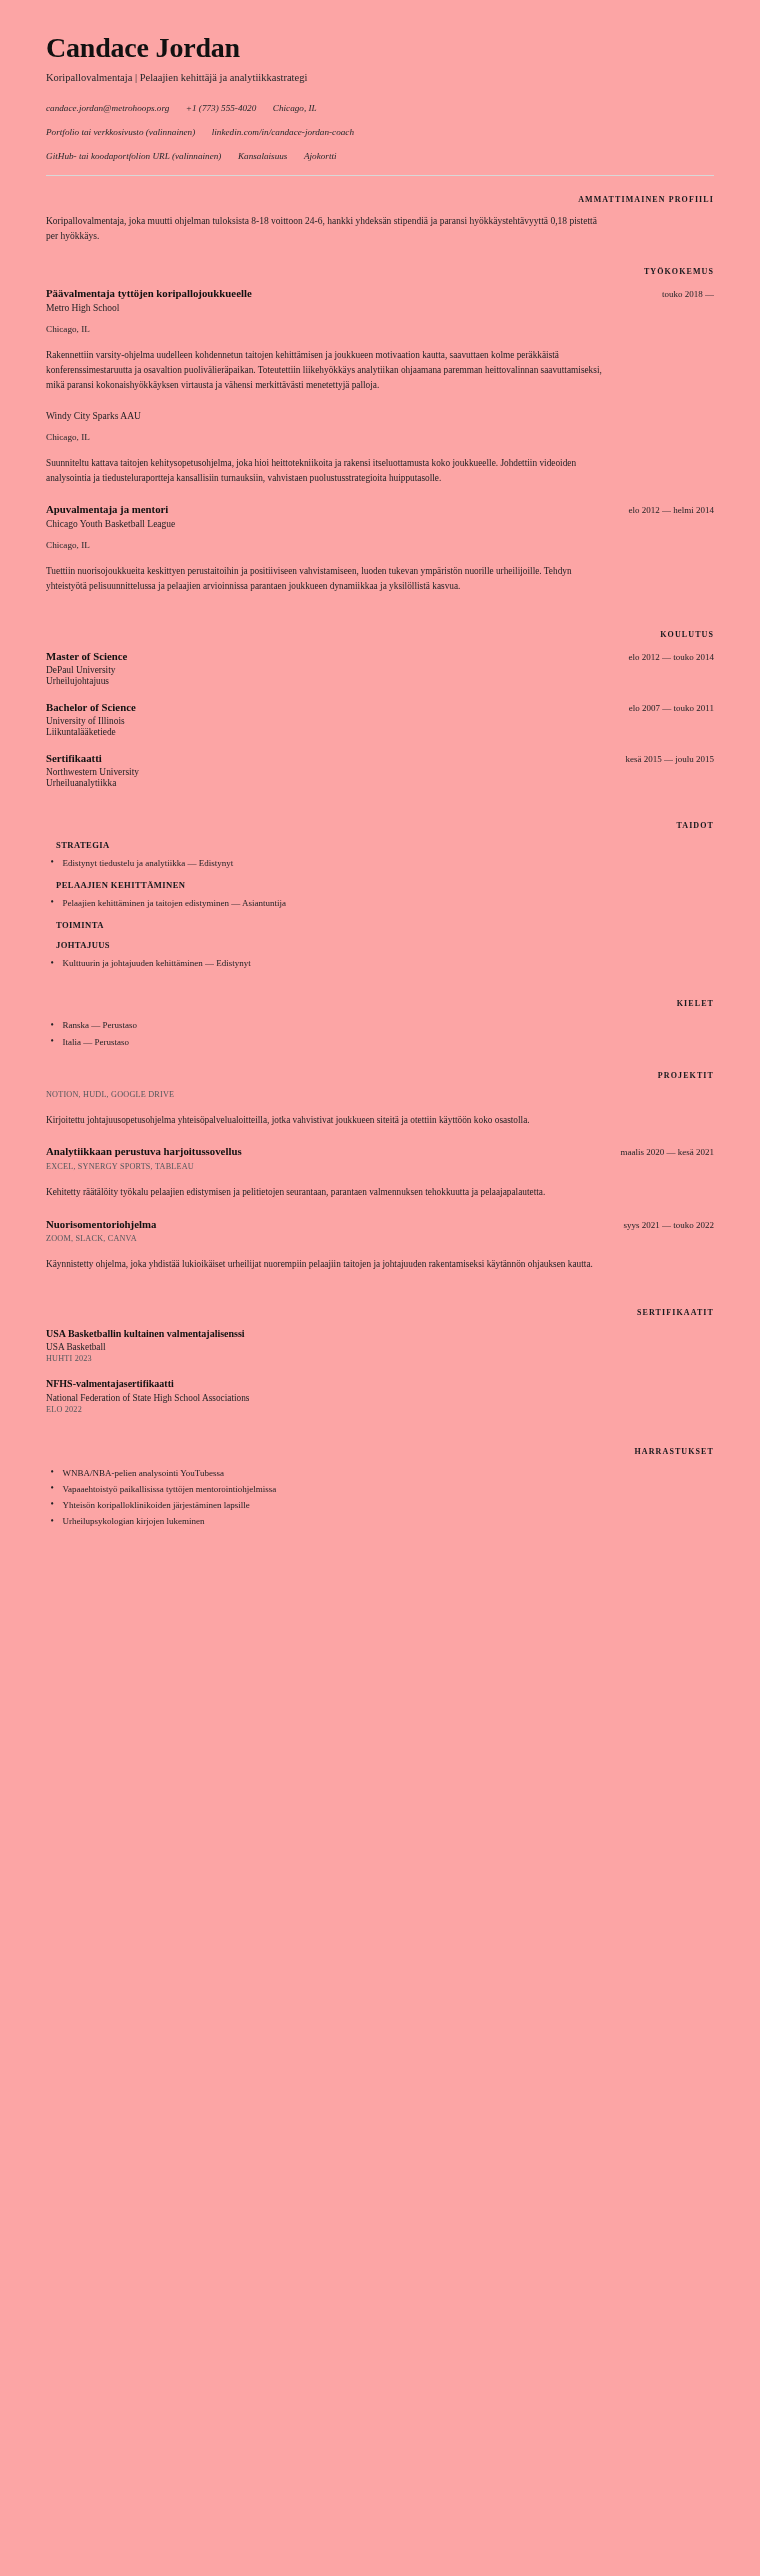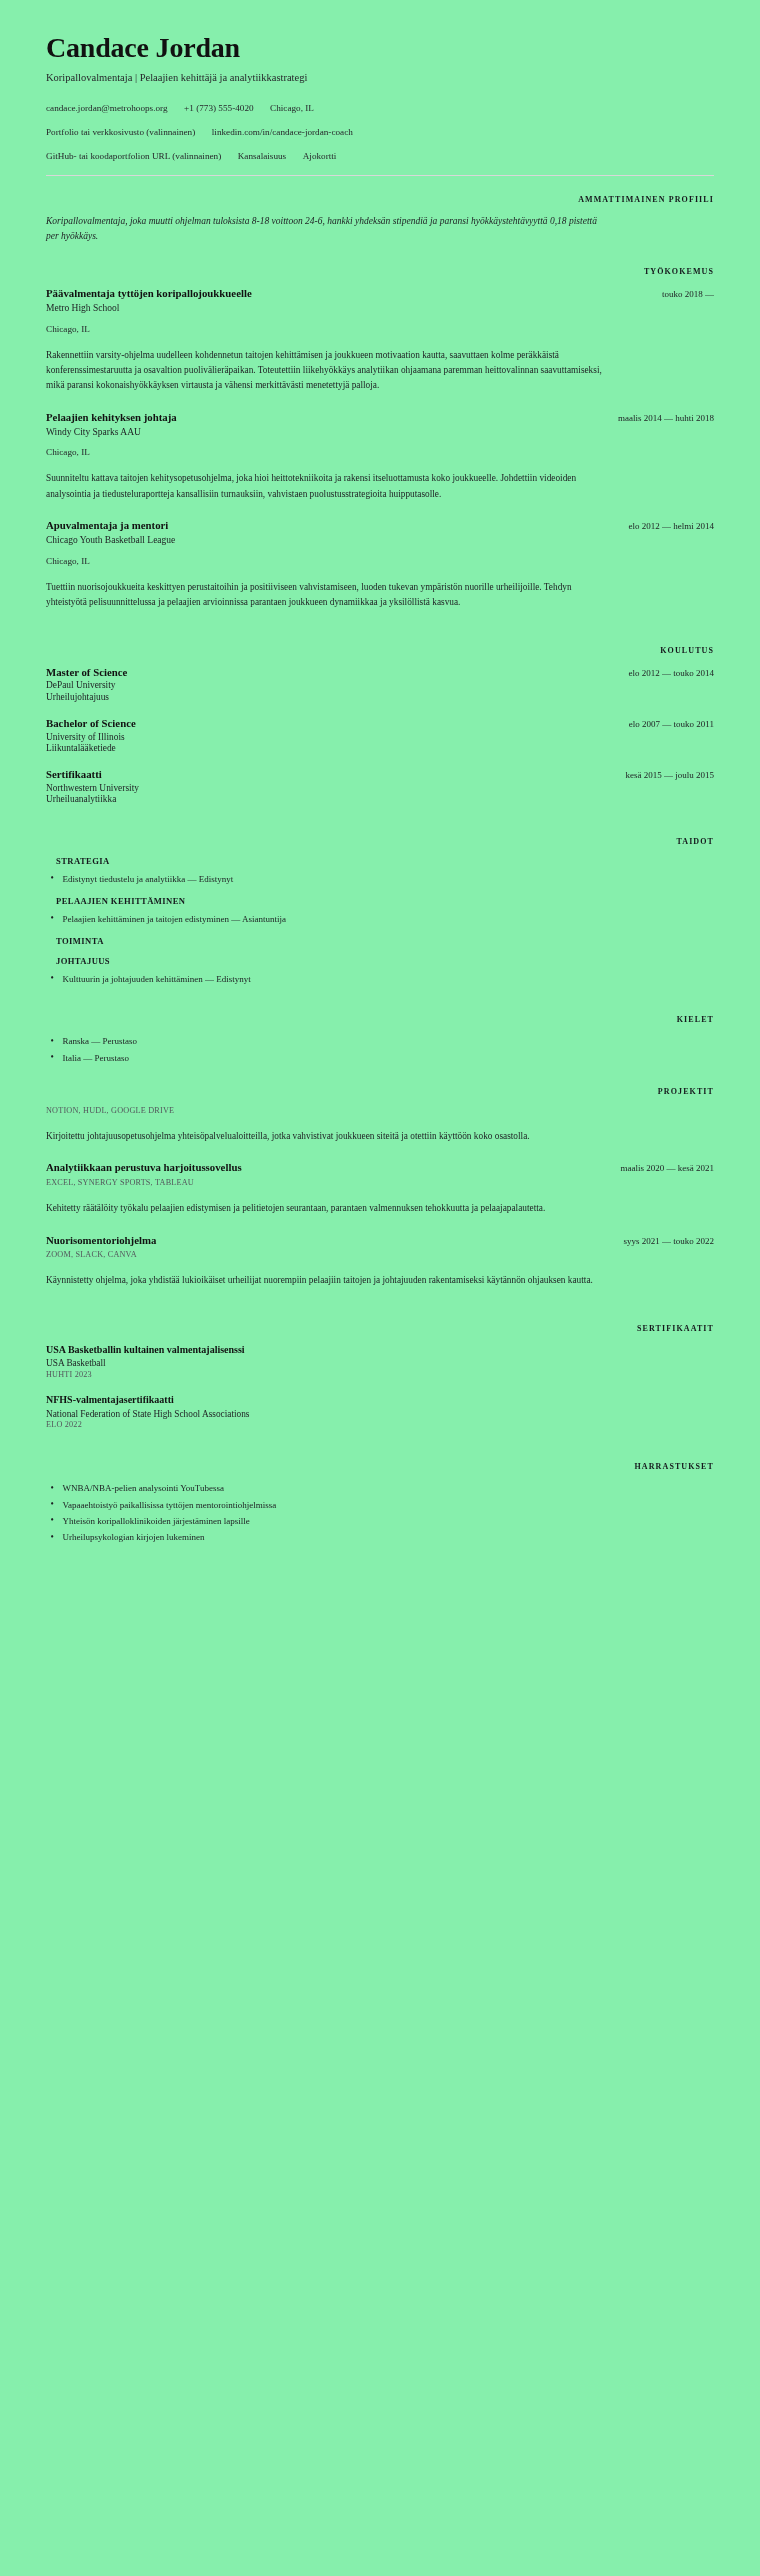--- a/index.html
+++ b/index.html
@@ -10,21 +10,21 @@
   body {
     width: 760px;
     font-family: "Liberation Serif", "DejaVu Serif", serif;
     color: #1a1a1a;
     -webkit-font-smoothing: antialiased;
   }
   .page {
     width: 760px;
     min-height: 2576px;
     padding: 33px 46px 25px 46px;
-    background: #86efac;
+    background: #fca5a5;
   }
 
   
   .resume-name {
     font-size: 28px;
     font-weight: bold;
     letter-spacing: -0.2px;
     line-height: 1.08;
     margin: 0 0 8.2px 0;
     color: #111;
@@ -35,21 +35,21 @@
     color: #26282b;
     margin: 0 0 16.5px 0;
   }
   .contact-row {
     font-size: 9.2px;
     color: #26282b;
     line-height: 1.45;
     margin-bottom: 10.8px;
     display: block;
   }
-  .contact-row .citem { display: inline; }
+  .contact-row .citem { display: inline; font-style: italic; }
   .contact-row .gap { display: inline-block; width: 16.5px; }
 
   .divider {
     border: 0;
     border-top: 0.6px solid #d8d8d8;
     margin: 10px 0 19px 0;
   }
 
   
   .section { margin-bottom: 2.5px; }
@@ -63,21 +63,20 @@
     text-align: right;
   }
   .section-gap { height: 19px; }
 
   .profile-text {
     font-size: 9.5px;
     line-height: 1.62;
     color: #1d1f22;
     margin: 0 0 3.8px 0;
     max-width: 558px;
-    font-style: italic;
   }
 
   
   .entry { margin-bottom: 16.5px; }
   .entry-head {
     display: flex;
     align-items: baseline;
     justify-content: space-between;
     gap: 4px;
   }
@@ -264,24 +263,20 @@
       <div class="entry-head">
         <h3 class="entry-title">Päävalmentaja tyttöjen koripallojoukkueelle</h3>
         <span class="entry-date">touko 2018 —</span>
       </div>
       <p class="entry-sub">Metro High School</p>
       <p class="entry-loc">Chicago, IL</p>
       <p class="entry-desc">Rakennettiin varsity-ohjelma uudelleen kohdennetun taitojen kehittämisen ja joukkueen motivaation kautta, saavuttaen kolme peräkkäistä konferenssimestaruutta ja osavaltion puolivälieräpaikan. Toteutettiin liikehyökkäys analytiikan ohjaamana paremman heittovalinnan saavuttamiseksi, mikä paransi kokonaishyökkäyksen virtausta ja vähensi merkittävästi menetettyjä palloja.</p>
     </div>
 
     <div class="entry">
-      <div class="entry-head">
-        <h3 class="entry-title">Pelaajien kehityksen johtaja</h3>
-        <span class="entry-date">maalis 2014 — huhti 2018</span>
-      </div>
       <p class="entry-sub">Windy City Sparks AAU</p>
       <p class="entry-loc">Chicago, IL</p>
       <p class="entry-desc">Suunniteltu kattava taitojen kehitysopetusohjelma, joka hioi heittotekniikoita ja rakensi itseluottamusta koko joukkueelle. Johdettiin videoiden analysointia ja tiedusteluraportteja kansallisiin turnauksiin, vahvistaen puolustusstrategioita huipputasolle.</p>
     </div>
 
     <div class="entry">
       <div class="entry-head">
         <h3 class="entry-title">Apuvalmentaja ja mentori</h3>
         <span class="entry-date">elo 2012 — helmi 2014</span>
       </div>

